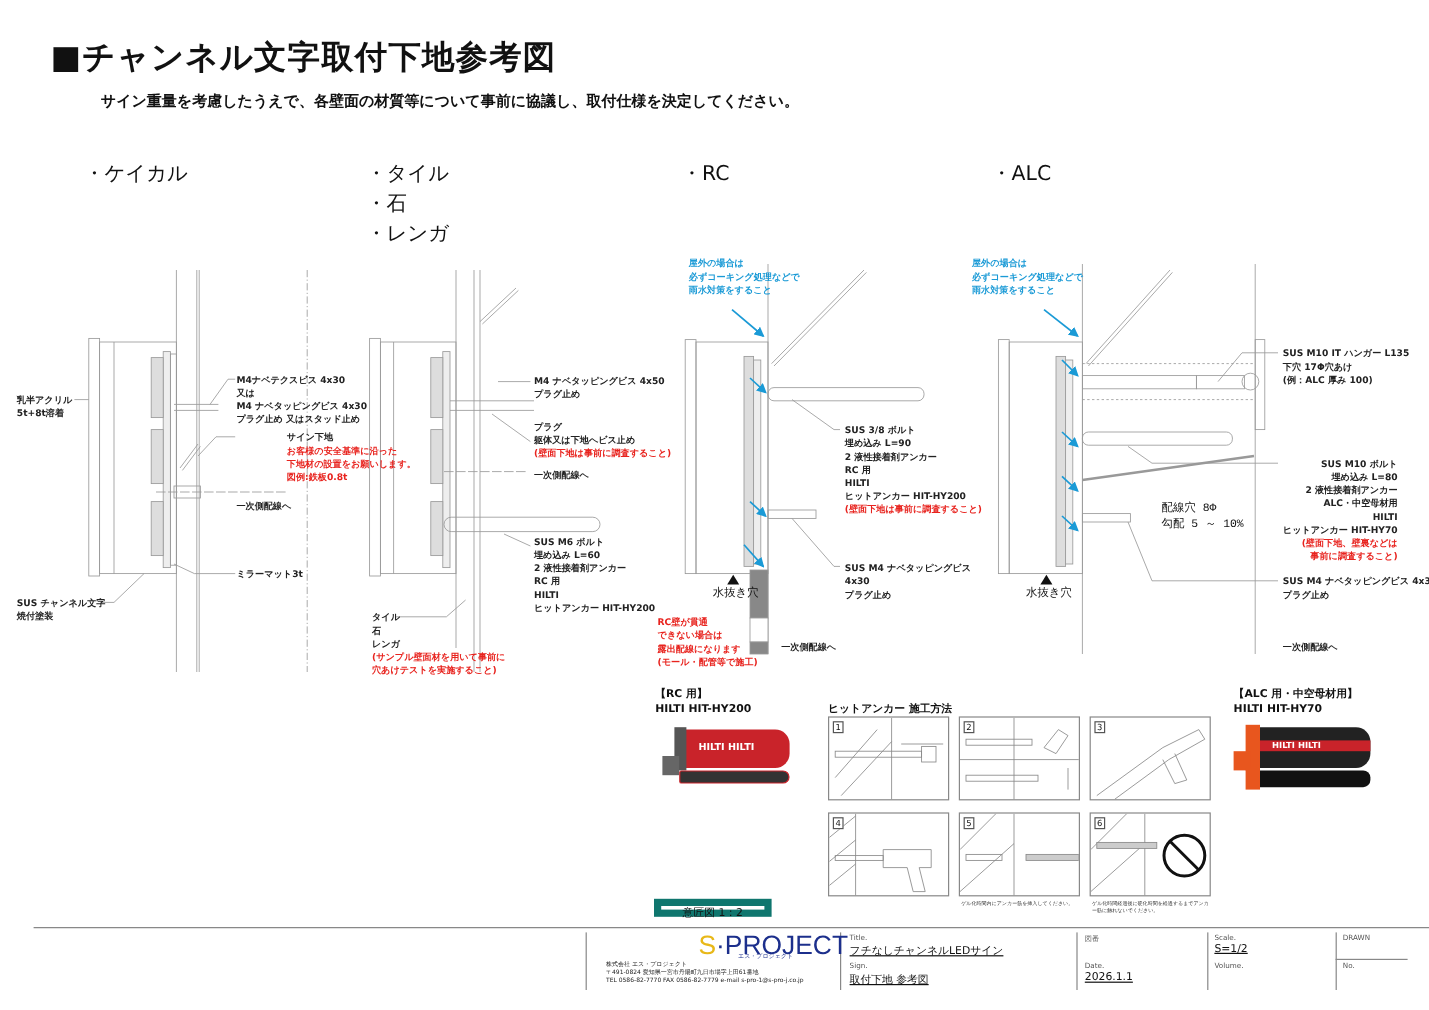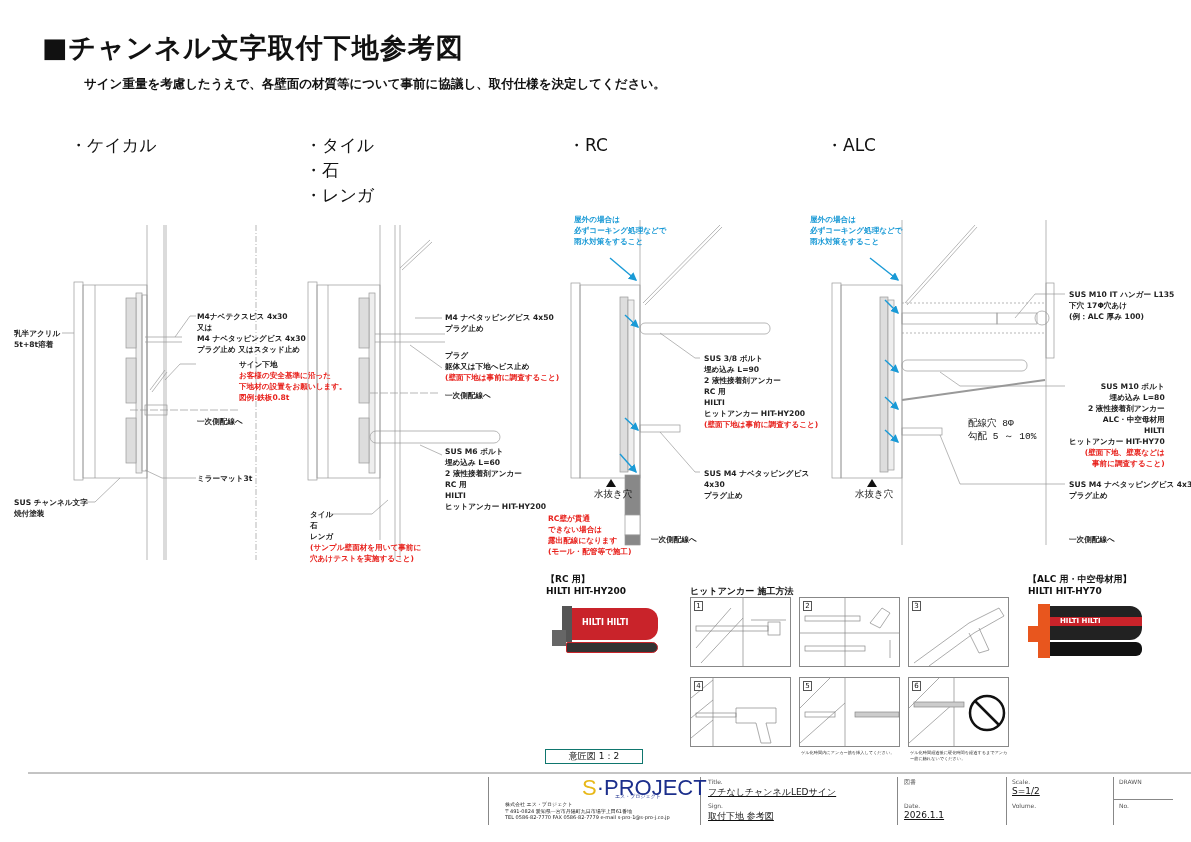--- a/index.html
+++ b/index.html
@@ -11,21 +11,21 @@
   .mat { font-size: 17px; line-height: 25px; white-space: nowrap; }
   .lbl { font-size: 7.6px; line-height: 11px; white-space: nowrap; font-weight: bold; color: #222; }
   .lbl .red { color: #e8231e; }
   .red { color: #e8231e; }
   .blue { color: #1a9ad6; }
   .mid { font-size: 9.5px; line-height: 13px; white-space: nowrap; font-family: Liberation Mono, monospace; }
   svg.draw { position: absolute; left: 0; top: 0; }
   .product-h { font-size: 9px; font-weight: bold; line-height: 12px; white-space: nowrap; }
   .step-box { position: absolute; border: 1px solid #888; background: #fff; overflow: hidden; }
   .step-num { position: absolute; left: 3px; top: 3px; width: 9px; height: 10px; border: 1px solid #555; font-size: 7px; line-height: 9px; text-align: center; background: #fff; }
-  .scale-box { left: 545px; top: 749px; width: 98px; height: 15px; border: 1px solid #0f766e; font-size: 9px; line-height: 13px; text-align: center; }
+  .scale-box { left: 545px; top: 749px; width: 98px; height: 15px; border: 6px solid #0f766e; font-size: 9px; line-height: 13px; text-align: center; }
   .tb-line { position: absolute; background: #888; }
   .tb-small { position: absolute; font-size: 6px; color: #555; white-space: nowrap; }
   .tb-val { position: absolute; font-size: 9px; color: #111; white-space: nowrap; text-decoration: underline; }
   .logo { position: absolute; left: 535px; top: 775px; font-family: Liberation Sans, sans-serif; font-size: 22px; color: #1c2f8c; letter-spacing: 0px; white-space: nowrap; margin-left: 47px; }
   .logo .s1 { color: #e8b818; }
   .logo-sub { position: absolute; left: 615px; top: 793px; font-size: 5px; color: #1c2f8c; white-space: nowrap; }
   .company { position: absolute; left: 505px; top: 801px; font-size: 5px; line-height: 6.5px; white-space: nowrap; color: #222; }
   .caption-small { font-size: 4.2px; line-height: 6px; white-space: nowrap; color: #333; }
 </style>
 </head>

